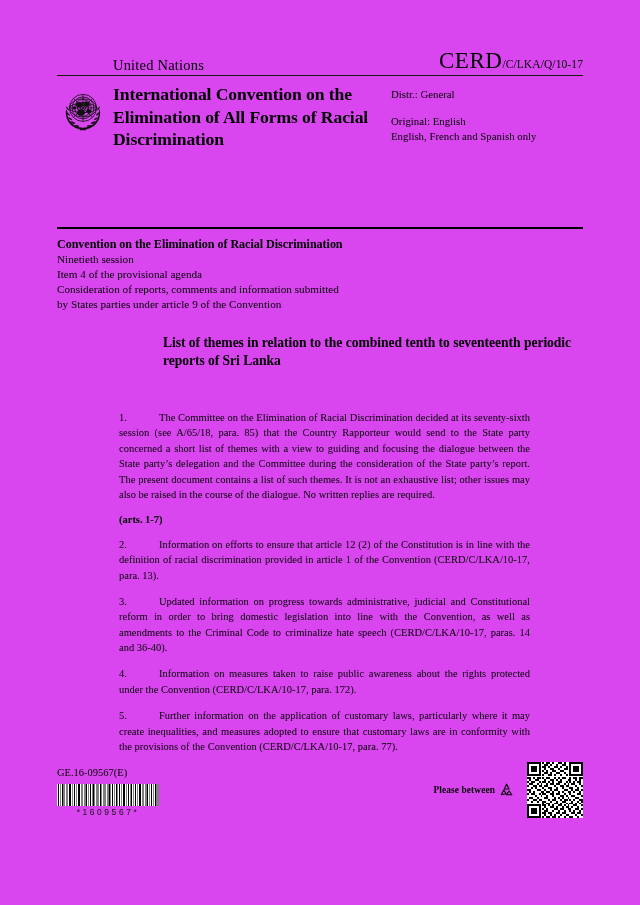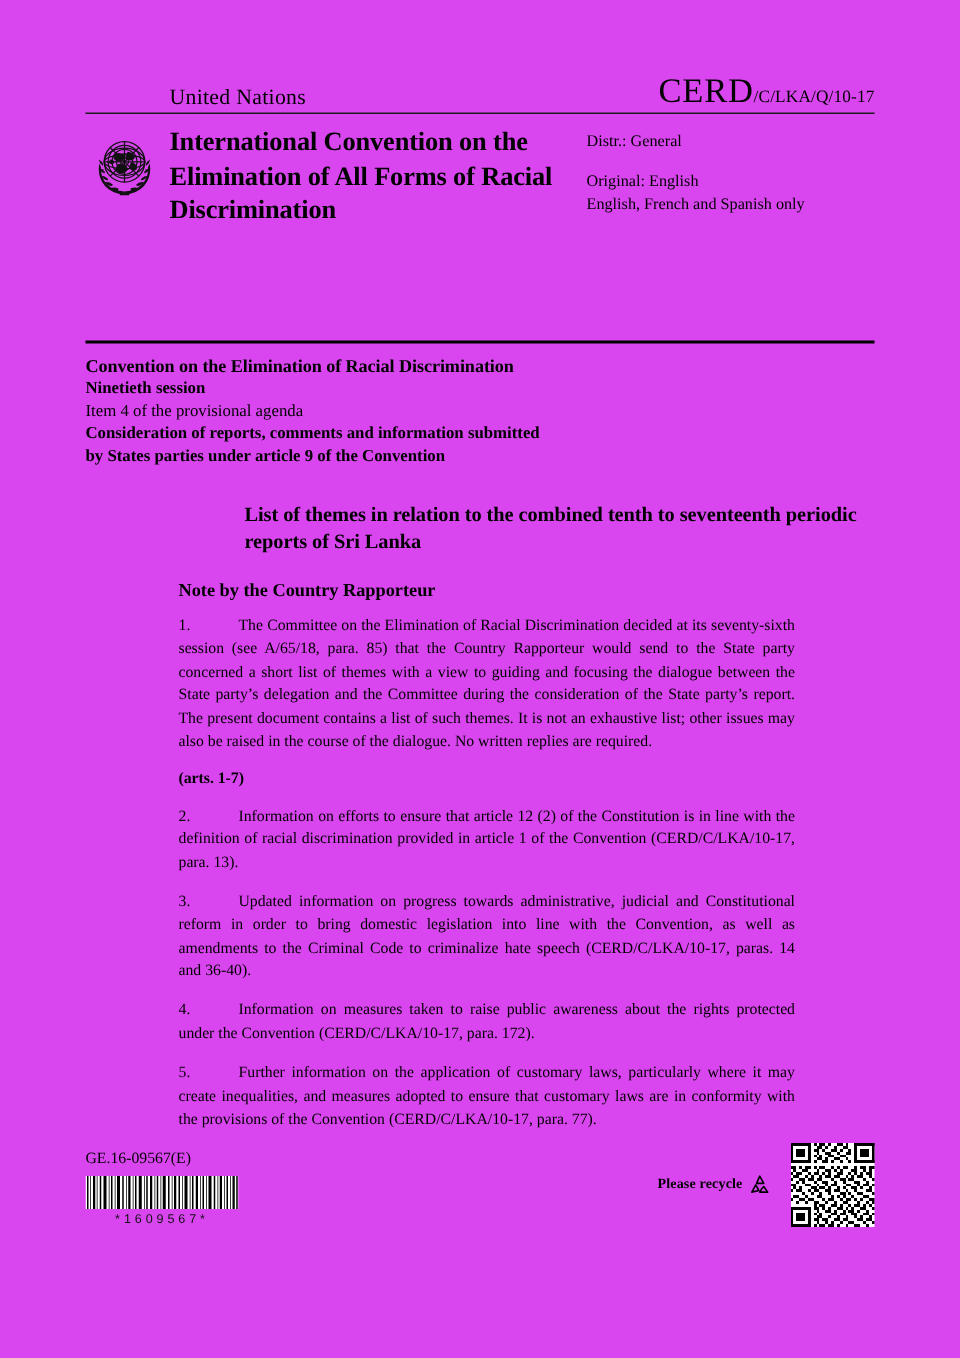--- a/index.html
+++ b/index.html
@@ -110,21 +110,21 @@
 
   
   .committee {
     position: absolute;
     left: 57px;
     top: 236px;
     width: 526px;
     font-size: 11.2px;
     line-height: 1.345;
   }
-  .committee .b { font-weight: bold; }
+  .committee .b { font-weight: normal; }
   .committee .c-title {
     font-weight: bold;
     font-size: 12.1px;
     letter-spacing: -0.05px;
   }
 
   
   .doc-title {
     position: absolute;
     left: 119px;
@@ -289,21 +289,20 @@
   <div class="committee">
     <div class="c-title">Convention on the Elimination of Racial Discrimination</div>
     <div class="b">Ninetieth session</div>
     <div>Item 4 of the provisional agenda</div>
     <div class="b">Consideration of reports, comments and information submitted</div>
     <div class="b">by States parties under article 9 of the Convention</div>
   </div>
 
   <div class="doc-title">List of themes in relation to the combined tenth to seventeenth periodic reports of Sri Lanka</div>
 
-  <div class="note-by">Note by the Country Rapporteur</div>
 
   <div class="body-col">
 
     <p class="para">
       <span class="num">1.</span><span>The Committee on the Elimination of Racial Discrimination decided at its seventy-sixth session (see A/65/18, para. 85) that the Country Rapporteur would send to the State party concerned a short list of themes with a view to guiding and focusing the dialogue between the State party’s delegation and the Committee during the consideration of the State party’s report. The present document contains a list of such themes. It is not an exhaustive list; other issues may also be raised in the course of the dialogue. No written replies are required.</span>
     </p>
 
     <div class="sec-head">
       <div>(arts. 1-7)</div>
     </div>
@@ -376,21 +375,21 @@
             <rect x="193" y="0" width="1" height="44"></rect>
           <rect x="196" y="0" width="3" height="44"></rect>
             <rect x="201" y="0" width="2" height="44"></rect>
         </g>
       </svg>
       <div class="barcode-digits">*1609567*</div>
     </div>
   </div>
 
   <div class="footer-right">
-    <div class="recycle-label">Please recycle</div>
+    <div class="recycle-label">Please between</div>
     <svg class="recycle-mark" viewBox="0 0 64 64">
       <g fill="none" stroke="#000000" stroke-width="4" stroke-linejoin="round">
         <path d="M32 8 L42 26 L34 26 L24 26 Z"></path>
         <path d="M12 48 L22 30 L26 37 L30 44 Z"></path>
         <path d="M52 48 L32 48 L36 41 L42 34 Z"></path>
       </g>
     </svg>
     <svg class="qr" viewBox="0 0 29 29" shape-rendering="crispEdges">
       <rect width="29" height="29" fill="#ffffff"></rect>
       <g fill="#000000">

